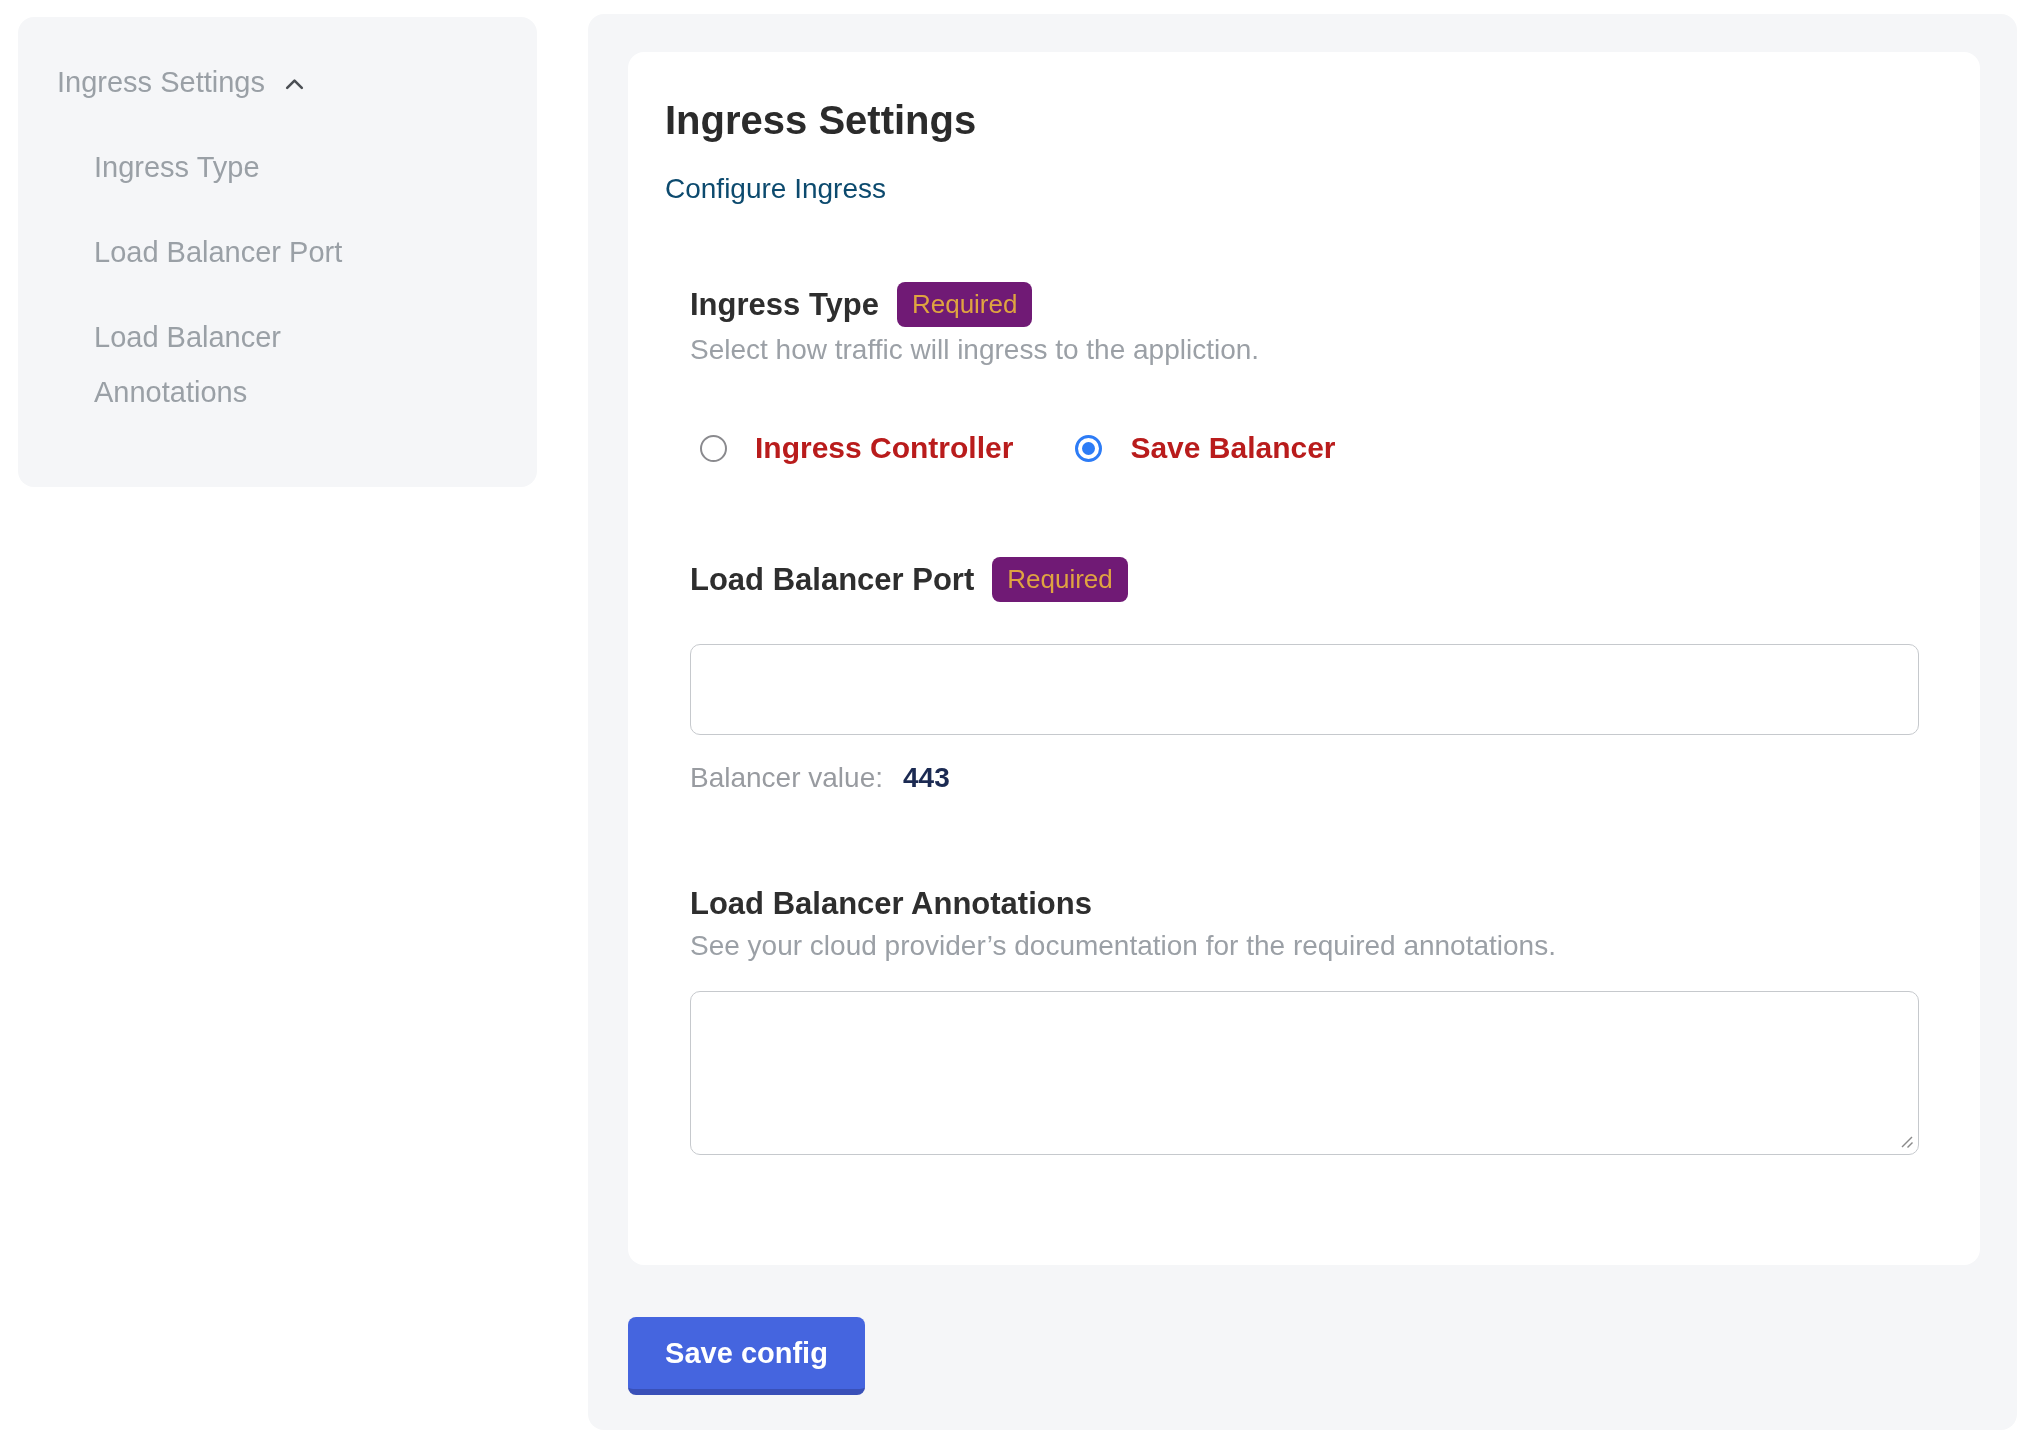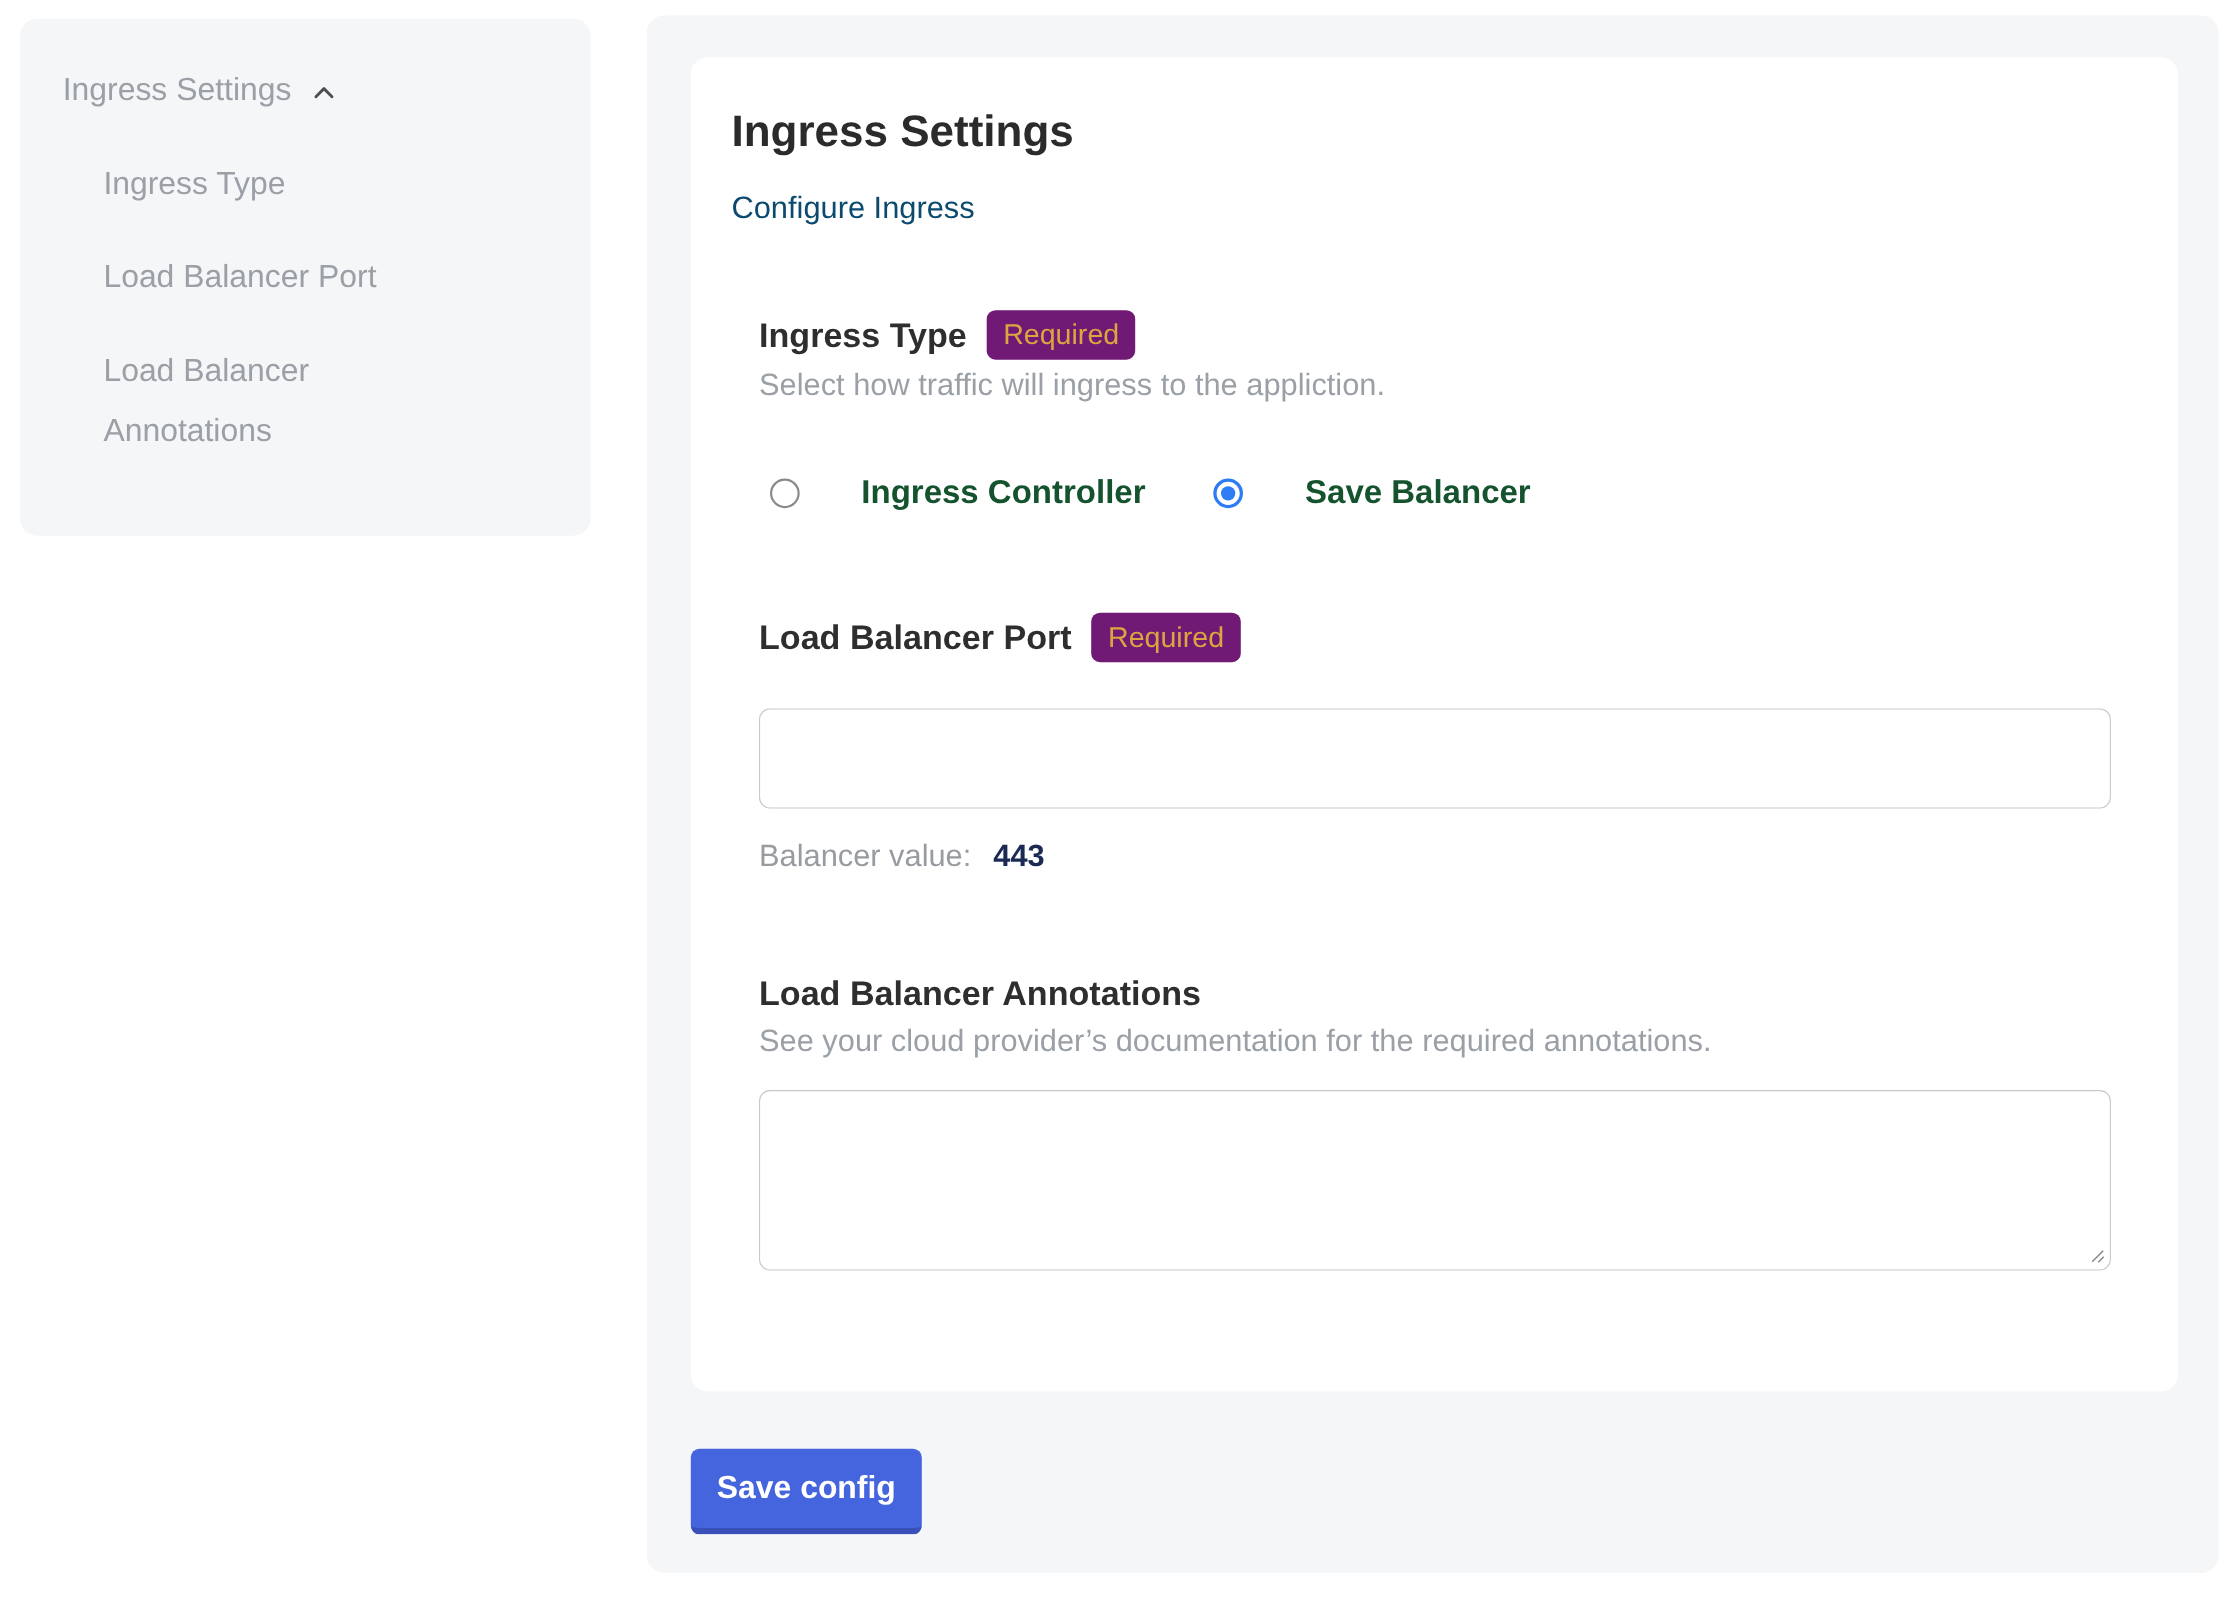--- a/index.html
+++ b/index.html
@@ -63,21 +63,21 @@
   .radio-row { margin-top: 64px; margin-left: 10px; display: flex; align-items: center; gap: 62px; }
   .radio-option { display: flex; align-items: center; gap: 28px; cursor: pointer; }
   .radio-circle {
     width: 27px; height: 27px; border-radius: 50%;
     background: #ffffff; border: 2.5px solid #8a8a8e;
     display: flex; align-items: center; justify-content: center;
     flex: 0 0 auto;
   }
   .radio-circle.selected { border: 3.5px solid #2d7cf6; }
   .radio-dot { width: 13px; height: 13px; border-radius: 50%; background: #2d7cf6; }
-  .radio-label { font-size: 30px; font-weight: 600; color: #14532d; margin-left: 28px; }
+  .radio-label { font-size: 30px; font-weight: 600; color: #b91c1c; }
 
   .section-lb-port { margin-top: 92px; }
   .text-input {
     display: block; margin-top: 42px;
     width: 1229px; height: 91px;
     border: 1.5px solid #c6c9cd; border-radius: 10px;
     background: #ffffff; outline: none;
     font-family: "Liberation Sans", "DejaVu Sans", sans-serif;
     font-size: 28px; padding: 0 20px; color: #2b2b2b;
   }
@@ -91,21 +91,21 @@
     display: block; width: 1229px; height: 164px;
     border: 1.5px solid #c6c9cd; border-radius: 10px;
     background: #ffffff; outline: none; resize: none;
     font-family: "Liberation Sans", "DejaVu Sans", sans-serif;
     font-size: 28px; padding: 14px 20px; color: #2b2b2b;
   }
   .resize-grip { position: absolute; right: 5px; bottom: 6px; pointer-events: none; }
 
   .save-button {
     display: block; margin: 52px 0 0 40px;
-    width: 210px; height: 78px;
+    width: 237px; height: 78px;
     background: #4565df; border: none;
     border-bottom: 6px solid #3950b8;
     border-radius: 8px;
     color: #ffffff; font-size: 29px; font-weight: bold;
     font-family: "Liberation Sans", "DejaVu Sans", sans-serif;
     cursor: pointer;
   }
 </style>
 </head>
 <body>

